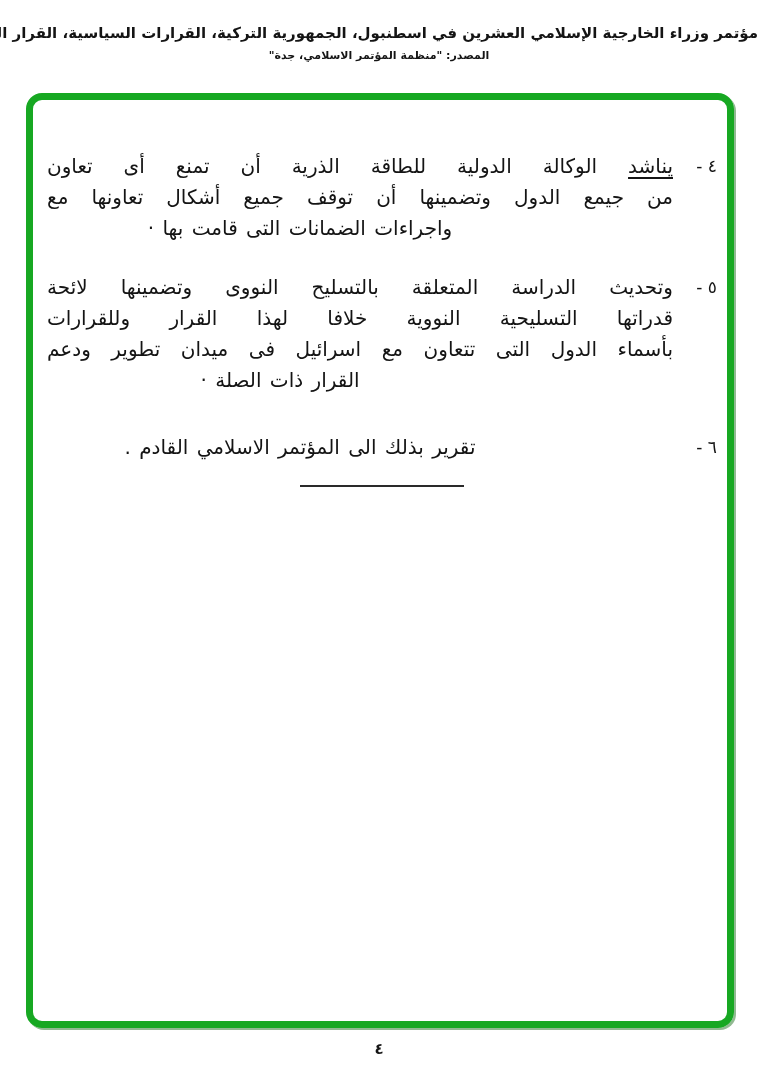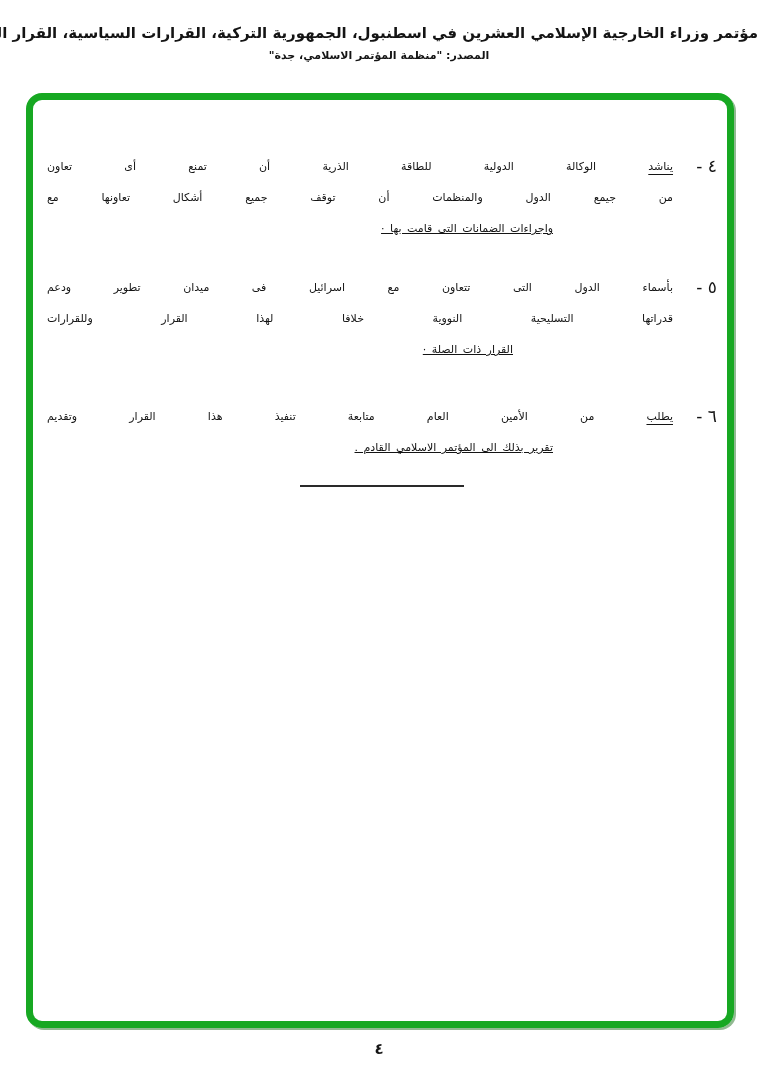--- a/index.html
+++ b/index.html
@@ -33,24 +33,24 @@
   .para-6 { margin-bottom: 0; }
 
   .num {
     width: 44px;
     flex: 0 0 44px;
     font-size: 17px;
     line-height: 31px;
     text-align: right;
     letter-spacing: 1px;
   }
-  .lines { flex: 1; font-size: 11px; line-height: 31px; word-spacing: 2px; }
+  .lines { flex: 1; font-size: 20px; line-height: 31px; word-spacing: 2px; }
   .line { min-height: 31px; }
   .just { text-align: justify; text-align-last: justify; }
-  .last { text-align: right; text-decoration: underline; }
+  .last { text-align: center; }
   .ind-120 { padding-right: 120px; }
   .ind-160 { padding-right: 160px; }
   .lead { text-decoration: underline; text-underline-offset: 4px; }
 
   .divider {
     width: 164px; height: 0;
     border-top: 2px solid #2a2a2a;
     margin: 22px auto 0 auto;
   }
 
@@ -70,38 +70,38 @@
   <div class="h1">مؤتمر وزراء الخارجية الإسلامي العشرين في اسطنبول، الجمهورية التركية، القرارات السياسية، القرار الرقم ٢٠/٨-س</div>
   <div class="h2">المصدر:  "منظمة المؤتمر الاسلامي، جدة"</div>
 </header>
 
 <div class="frame" style="border-color: rgb(23, 168, 34);">
 
   <section class="para para-4">
     <div class="num">٤ -</div>
     <div class="lines">
       <div class="line just"><span class="lead">يناشد</span> <span>الوكالة الدولية للطاقة الذرية أن تمنع أى تعاون</span></div>
-      <div class="line just">من جيمع الدول والمنظمات أن توقف جميع أشكال تعاونها مع</div>
+      <div class="line just">من جيمع الدول وتضمينها أن توقف جميع أشكال تعاونها مع</div>
       <div class="line last ind-120">واجراءات الضمانات التى قامت بها ·</div>
     </div>
   </section>
 
   <section class="para para-5">
     <div class="num">٥ -</div>
     <div class="lines">
+      <div class="line just">وتحديث الدراسة المتعلقة بالتسليح النووى وتضمينها لائحة</div>
+      <div class="line just">قدراتها التسليحية النووية خلافا لهذا القرار وللقرارات</div>
       <div class="line just">بأسماء الدول التى تتعاون مع اسرائيل فى ميدان تطوير ودعم</div>
-      <div class="line just">قدراتها التسليحية النووية خلافا لهذا القرار وللقرارات</div>
       <div class="line last ind-160">القرار ذات الصلة ·</div>
     </div>
   </section>
 
   <section class="para para-6">
     <div class="num">٦ -</div>
     <div class="lines">
-      <div class="line just"><span class="lead">يطلب</span> <span>من الأمين العام متابعة تنفيذ هذا القرار وتقديم</span></div>
       <div class="line last ind-120">تقرير بذلك الى المؤتمر الاسلامي القادم .</div>
     </div>
   </section>
 
   <div class="divider"></div>
 
 </div>
 
 <div class="pagenum">٤</div>
 

